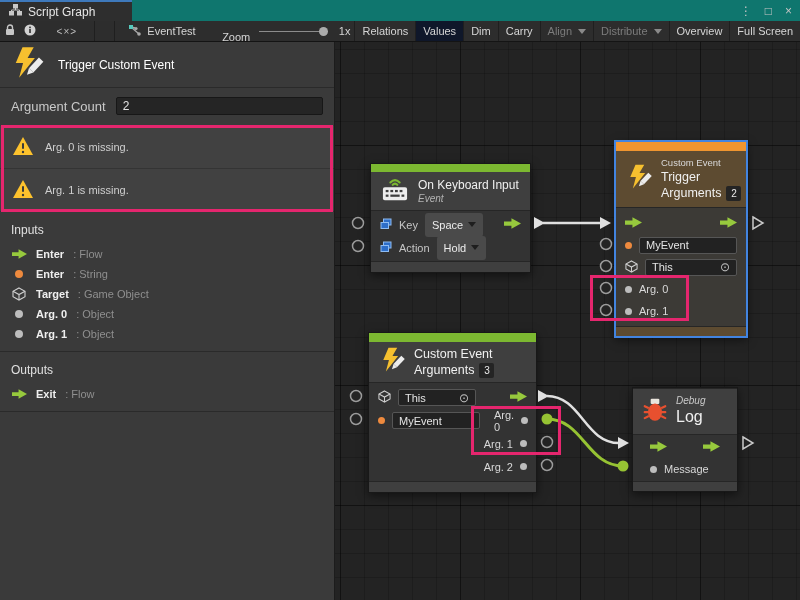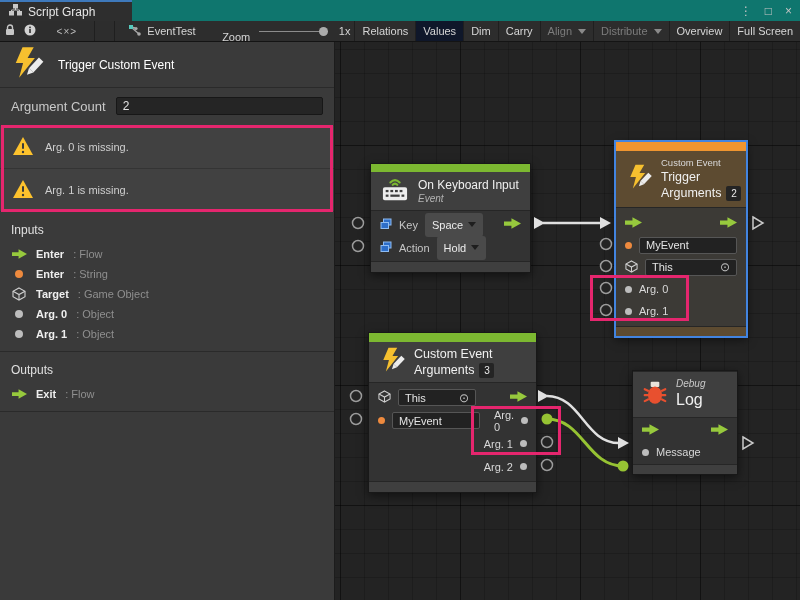--- a/index.html
+++ b/index.html
@@ -475,37 +475,37 @@
           <span class="dot gray small"></span>
         </div>
         <div class="nrow" style="justify-content:flex-end;align-items:center;">
           <span class="arg-label">Arg. 2</span>
           <span class="dot gray small"></span>
         </div>
       </div>
       <div class="nfoot"></div>
     </div>
 
-    <div class="gnode" style="left:297px;top:328px;width:106px;">
+    <div class="gnode" style="left:297px;top:345px;width:106px;">
       <div class="nhead" style="height:46px;border-top:1px solid #262626;">
         <span>
           <svg width="26" height="26" viewBox="0 0 24 24">
             <rect x="8" y="1.5" width="8" height="5" rx="1" fill="#E9E4DC"></rect>
             <g stroke="#E8502F" stroke-width="2" stroke-linecap="round">
               <path d="M5.5 10L2.5 8.5M5.5 14H2.5M5.5 18l-3 1.5M18.5 10l3-1.5M18.5 14h3M18.5 18l3 1.5"></path>
             </g>
             <ellipse cx="12" cy="14" rx="6.5" ry="8" fill="#E8502F"></ellipse>
           </svg>
         </span>
         <span>
           <div class="nsub" style="color:#C9C9C9;">Debug</div>
           <div class="nbig" style="font-size:16px;">Log</div>
         </span>
       </div>
-      <div class="nbody" style="padding:1px 0;">
+      <div class="nbody" style="padding:1px 8px;">
         <div class="nrow h22 flow">
           <span><svg width="17" height="11" viewBox="0 0 16 10">
                 <path d="M0 3h7V0l9 5-9 5V7H0z" fill="#97C93D"></path>
               </svg></span>
           <span><svg width="17" height="11" viewBox="0 0 16 10">
                 <path d="M0 3h7V0l9 5-9 5V7H0z" fill="#97C93D"></path>
               </svg></span>
         </div>
         <div class="nrow h22">
           <span class="dot gray small"></span>

